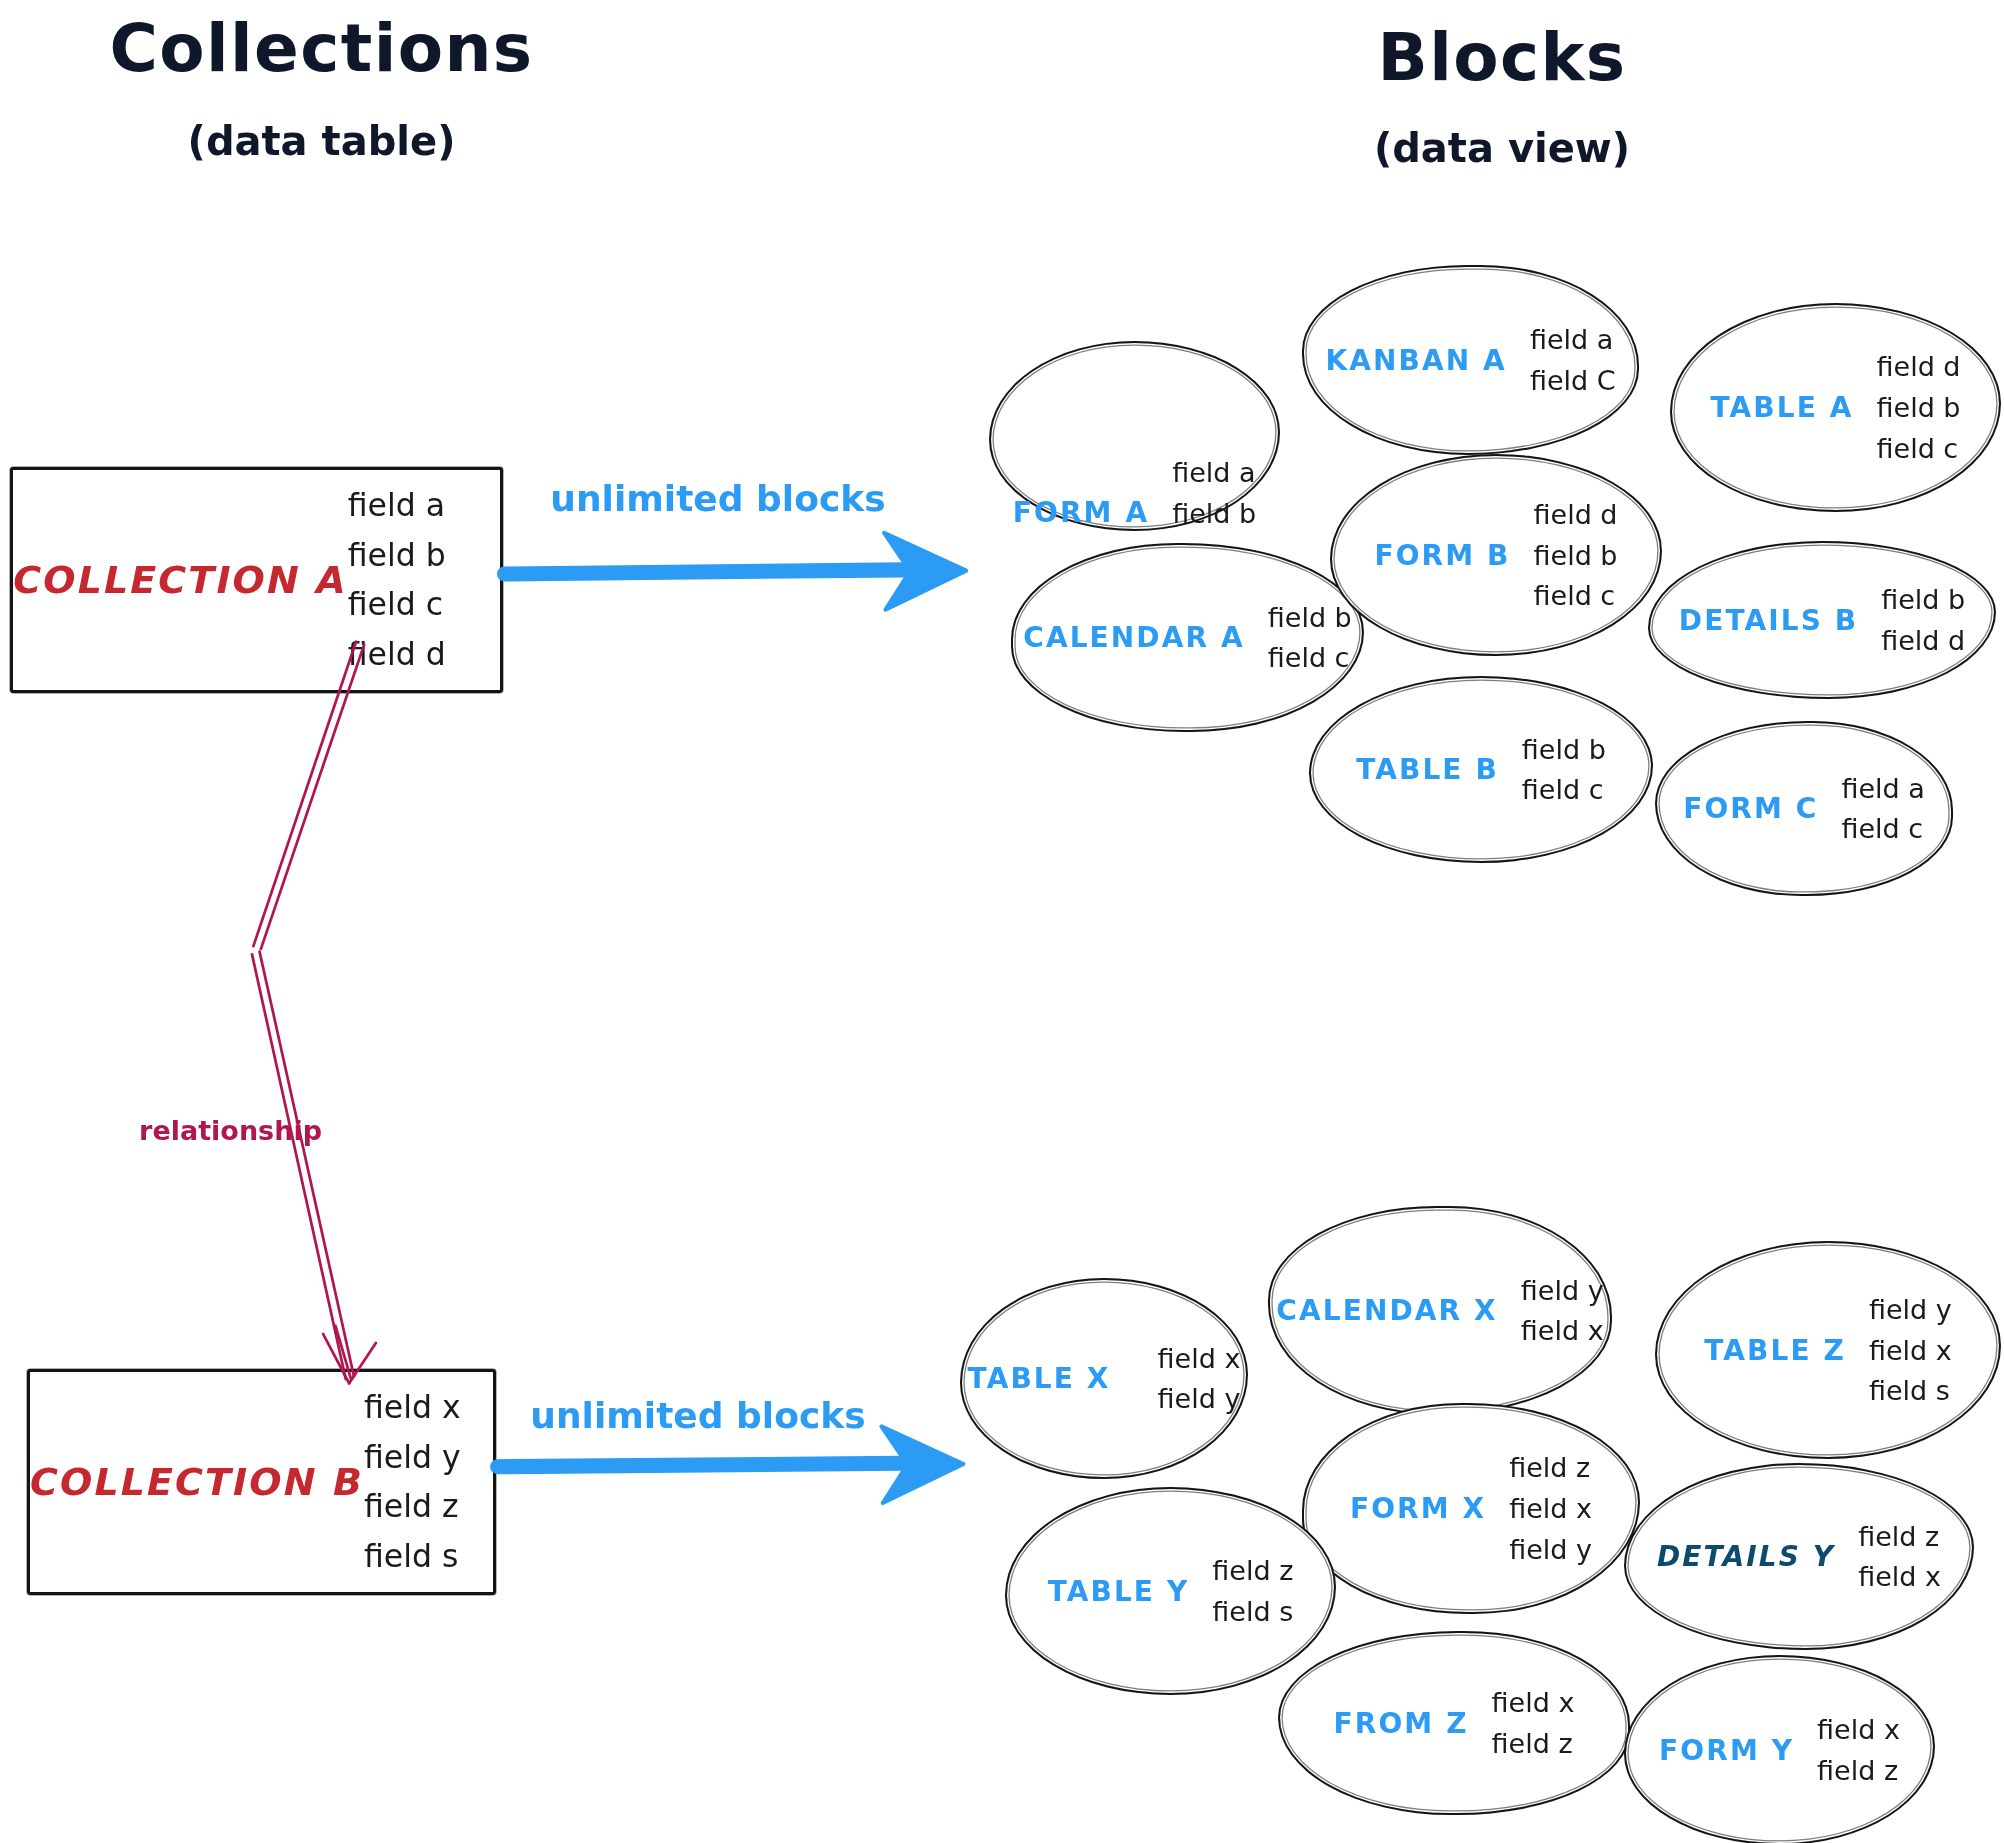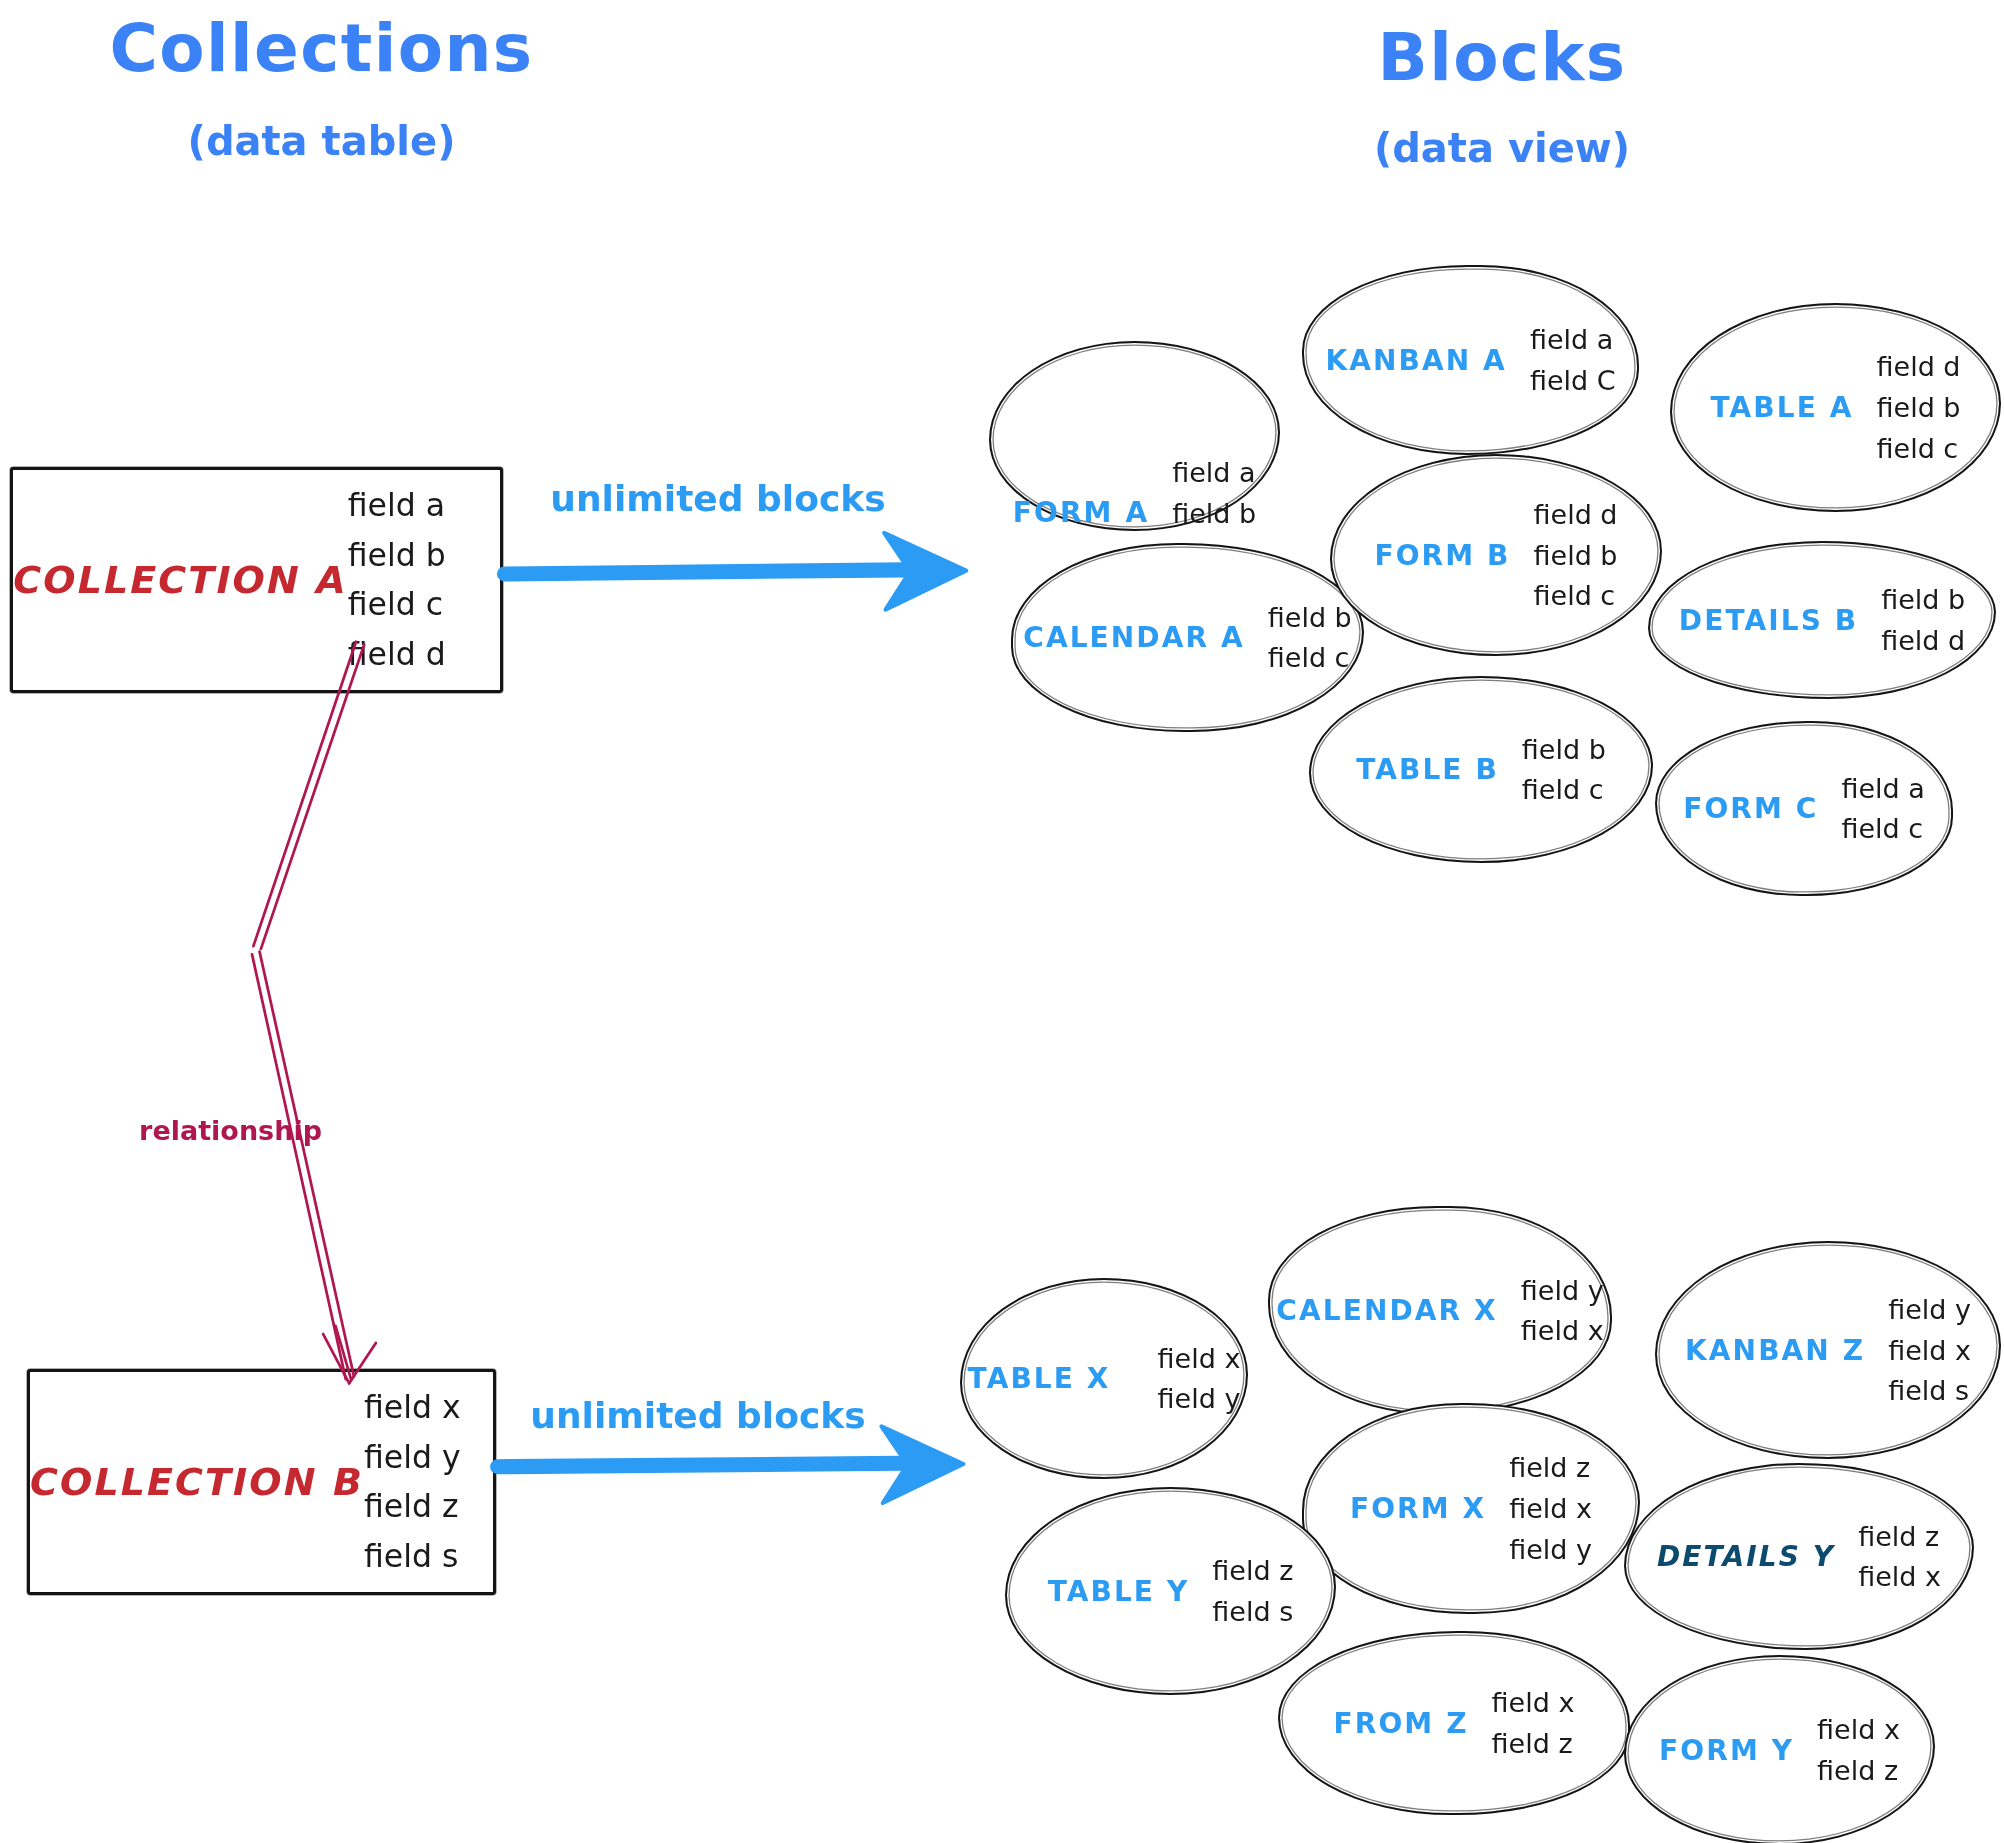--- a/index.html
+++ b/index.html
@@ -1,21 +1,21 @@
 <!DOCTYPE html>
 <html style="font-size:11px"><head>
 <meta charset="utf-8">
 <style>
   html,body{margin:0;padding:0;}
   body{
     width:2005px;height:1843px;position:relative;background:#ffffff;
     font-family:"DejaVu Sans", sans-serif;color:#141414;overflow:hidden;
   }
   
-  .col-title{position:absolute;text-align:center;font-weight:700;color:#3b82f6;}
+  .col-title{position:absolute;text-align:center;font-weight:700;color:#0f172a;}
   .main-title{font-size:66px;letter-spacing:1.4px;}
   .sub-title{font-size:40px;font-weight:600;}
   #left-title{left:89px;top:10.3px;width:465px;}
   #left-subtitle{left:89px;top:118px;width:465px;}
   #right-title{left:1338px;top:19px;width:328px;}
   #right-subtitle{left:1324px;top:125px;width:356px;}
 
   
   .collection-box{
     position:absolute;border:3.4px solid #141414;border-radius:3.4px;background:#fff;
@@ -206,21 +206,21 @@
 
 <div class="block" id="block-calendar-x">
   <span class="block-label">CALENDAR X</span>
   <div class="block-fields">
     <span>field y</span>
     <span>field x</span>
   </div>
 </div>
 
 <div class="block" id="block-table-z">
-  <span class="block-label">KANBAN Z</span>
+  <span class="block-label">TABLE Z</span>
   <div class="block-fields">
     <span>field y</span>
     <span>field x</span>
     <span>field s</span>
   </div>
 </div>
 
 <div class="block" id="block-form-x">
   <span class="block-label">FORM X</span>
   <div class="block-fields">

